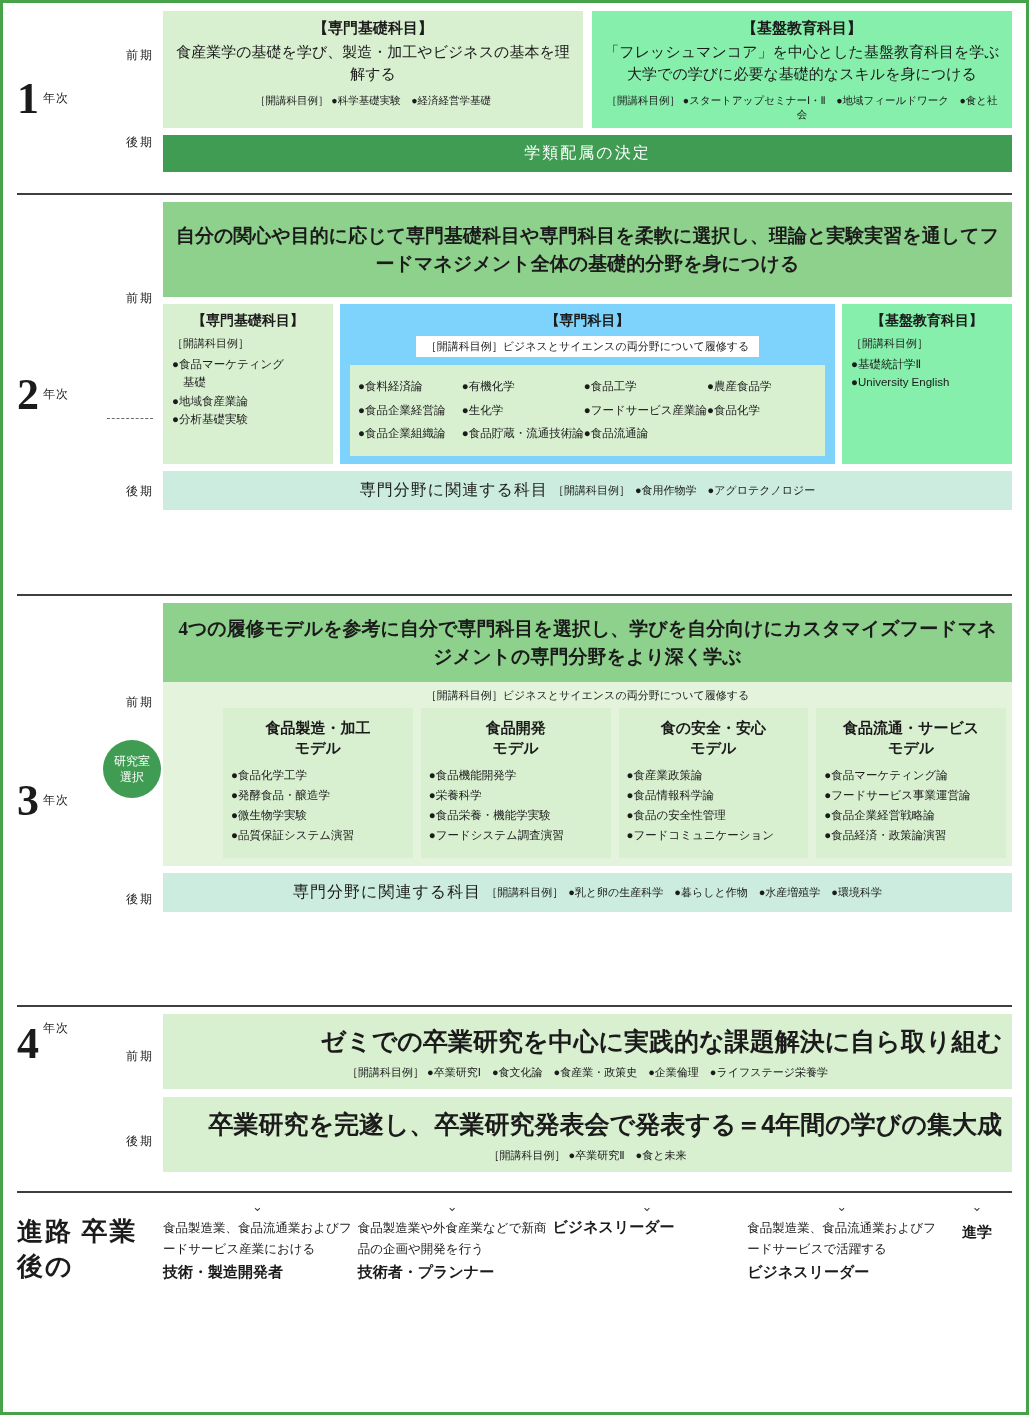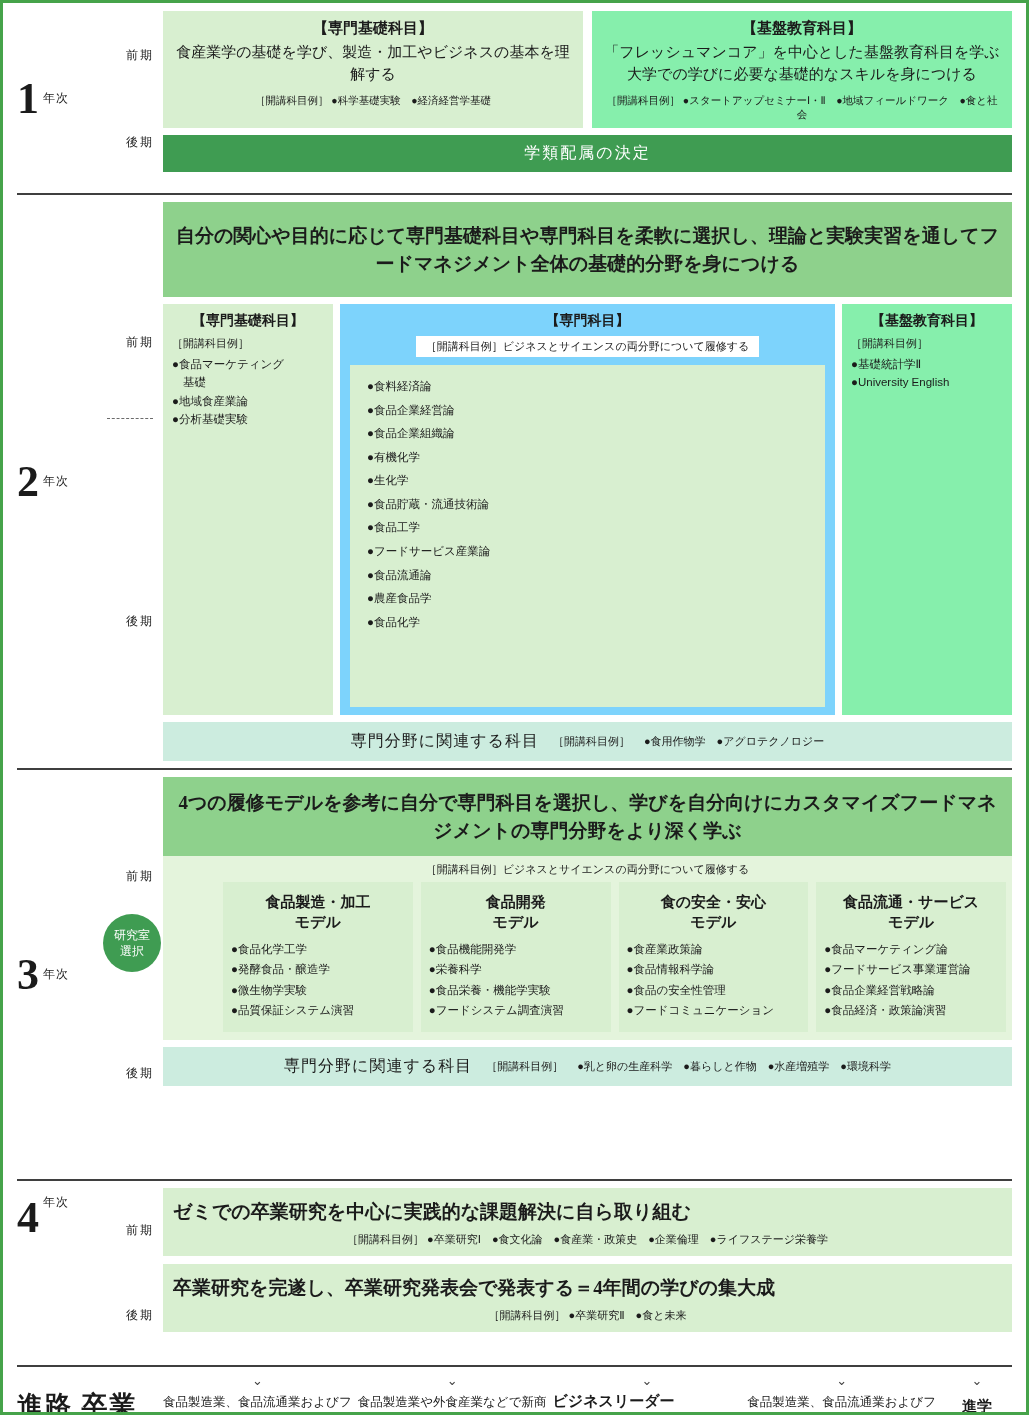--- a/index.html
+++ b/index.html
@@ -49,39 +49,39 @@
   .y2cols{display:flex;gap:7px;}
   .col-basic{width:152px;flex:0 0 152px;padding:8px 9px;}
   .col-major{flex:1;padding:8px 10px;}
   .col-found{width:152px;flex:0 0 152px;padding:8px 9px;}
   .coltitle{font-size:14px;font-weight:bold;text-align:center;margin-bottom:6px;}
   .bullets{font-size:11.5px;line-height:1.6;}
   .bullets div{white-space:nowrap;}
   .indent{padding-left:11px;}
   .majorhint{background:#fff;border:0;display:inline-block;padding:3px 10px;font-size:11px;margin:0 auto 8px auto;}
   .majorhint-wrap{text-align:center;}
-  .coursegrid{background:#d8efd0;padding:10px 17px;display:flex;flex-direction:column;}
+  .coursegrid{background:#d8efd0;padding:10px 8px;display:flex;}
   .cg-col{flex:1;font-size:11.5px;line-height:2.05;}
   .cg-col div{white-space:nowrap;}
-  .related{margin-top:7px;padding:9px 8px;display:flex;align-items:center;justify-content:center;gap:14px;}
+  .related{margin-top:7px;padding:9px 8px;display:flex;align-items:center;justify-content:center;gap:5px;}
   .related .t{font-size:16px;letter-spacing:1px;}
   .related .e{font-size:11px;}
 
   
   .y3lead{padding:12px 10px;}
   .y3hint{text-align:center;font-size:11px;padding:6px 0 5px 0;}
   .modelrow{display:flex;gap:8px;padding:0 6px 8px 60px;}
   .model{flex:1;background:#d8efd0;padding:10px 8px 12px 8px;}
   .modeltitle{font-size:15px;font-weight:bold;text-align:center;line-height:1.3;margin-bottom:8px;}
   .modelbul{font-size:11.5px;line-height:1.75;}
   .labbadge{position:absolute;left:100px;top:0;width:58px;height:58px;border-radius:50%;background:#3f9c52;color:#fff;font-size:12px;display:flex;flex-direction:column;align-items:center;justify-content:center;line-height:1.35;}
 
   
   .y4box{padding:11px 10px 9px 10px;}
-  .y4title{font-size:19px;font-weight:bold;text-align:left;font-family:Liberation Serif, serif;}
+  .y4title{font-size:25px;font-weight:bold;text-align:right;font-family:Liberation Sans, sans-serif;}
   .y4ex{font-size:11px;text-align:center;margin-top:7px;}
 
   
   .career{display:flex;align-items:flex-start;}
   .careerlabelcol{width:146px;flex:0 0 146px;display:flex;align-items:flex-start;padding-top:14px;}
   .careerlabel{font-size:26px;font-weight:bold;letter-spacing:2px;font-family:"Liberation Serif",serif;}
   .careeritems{flex:1;display:flex;gap:6px;align-items:flex-start;}
   .careeritem{flex:1;}
   .chev{text-align:center;font-size:13px;color:#3f3f3f;line-height:1;margin-bottom:5px;}
   .ctext{font-size:12.5px;line-height:1.7;}

